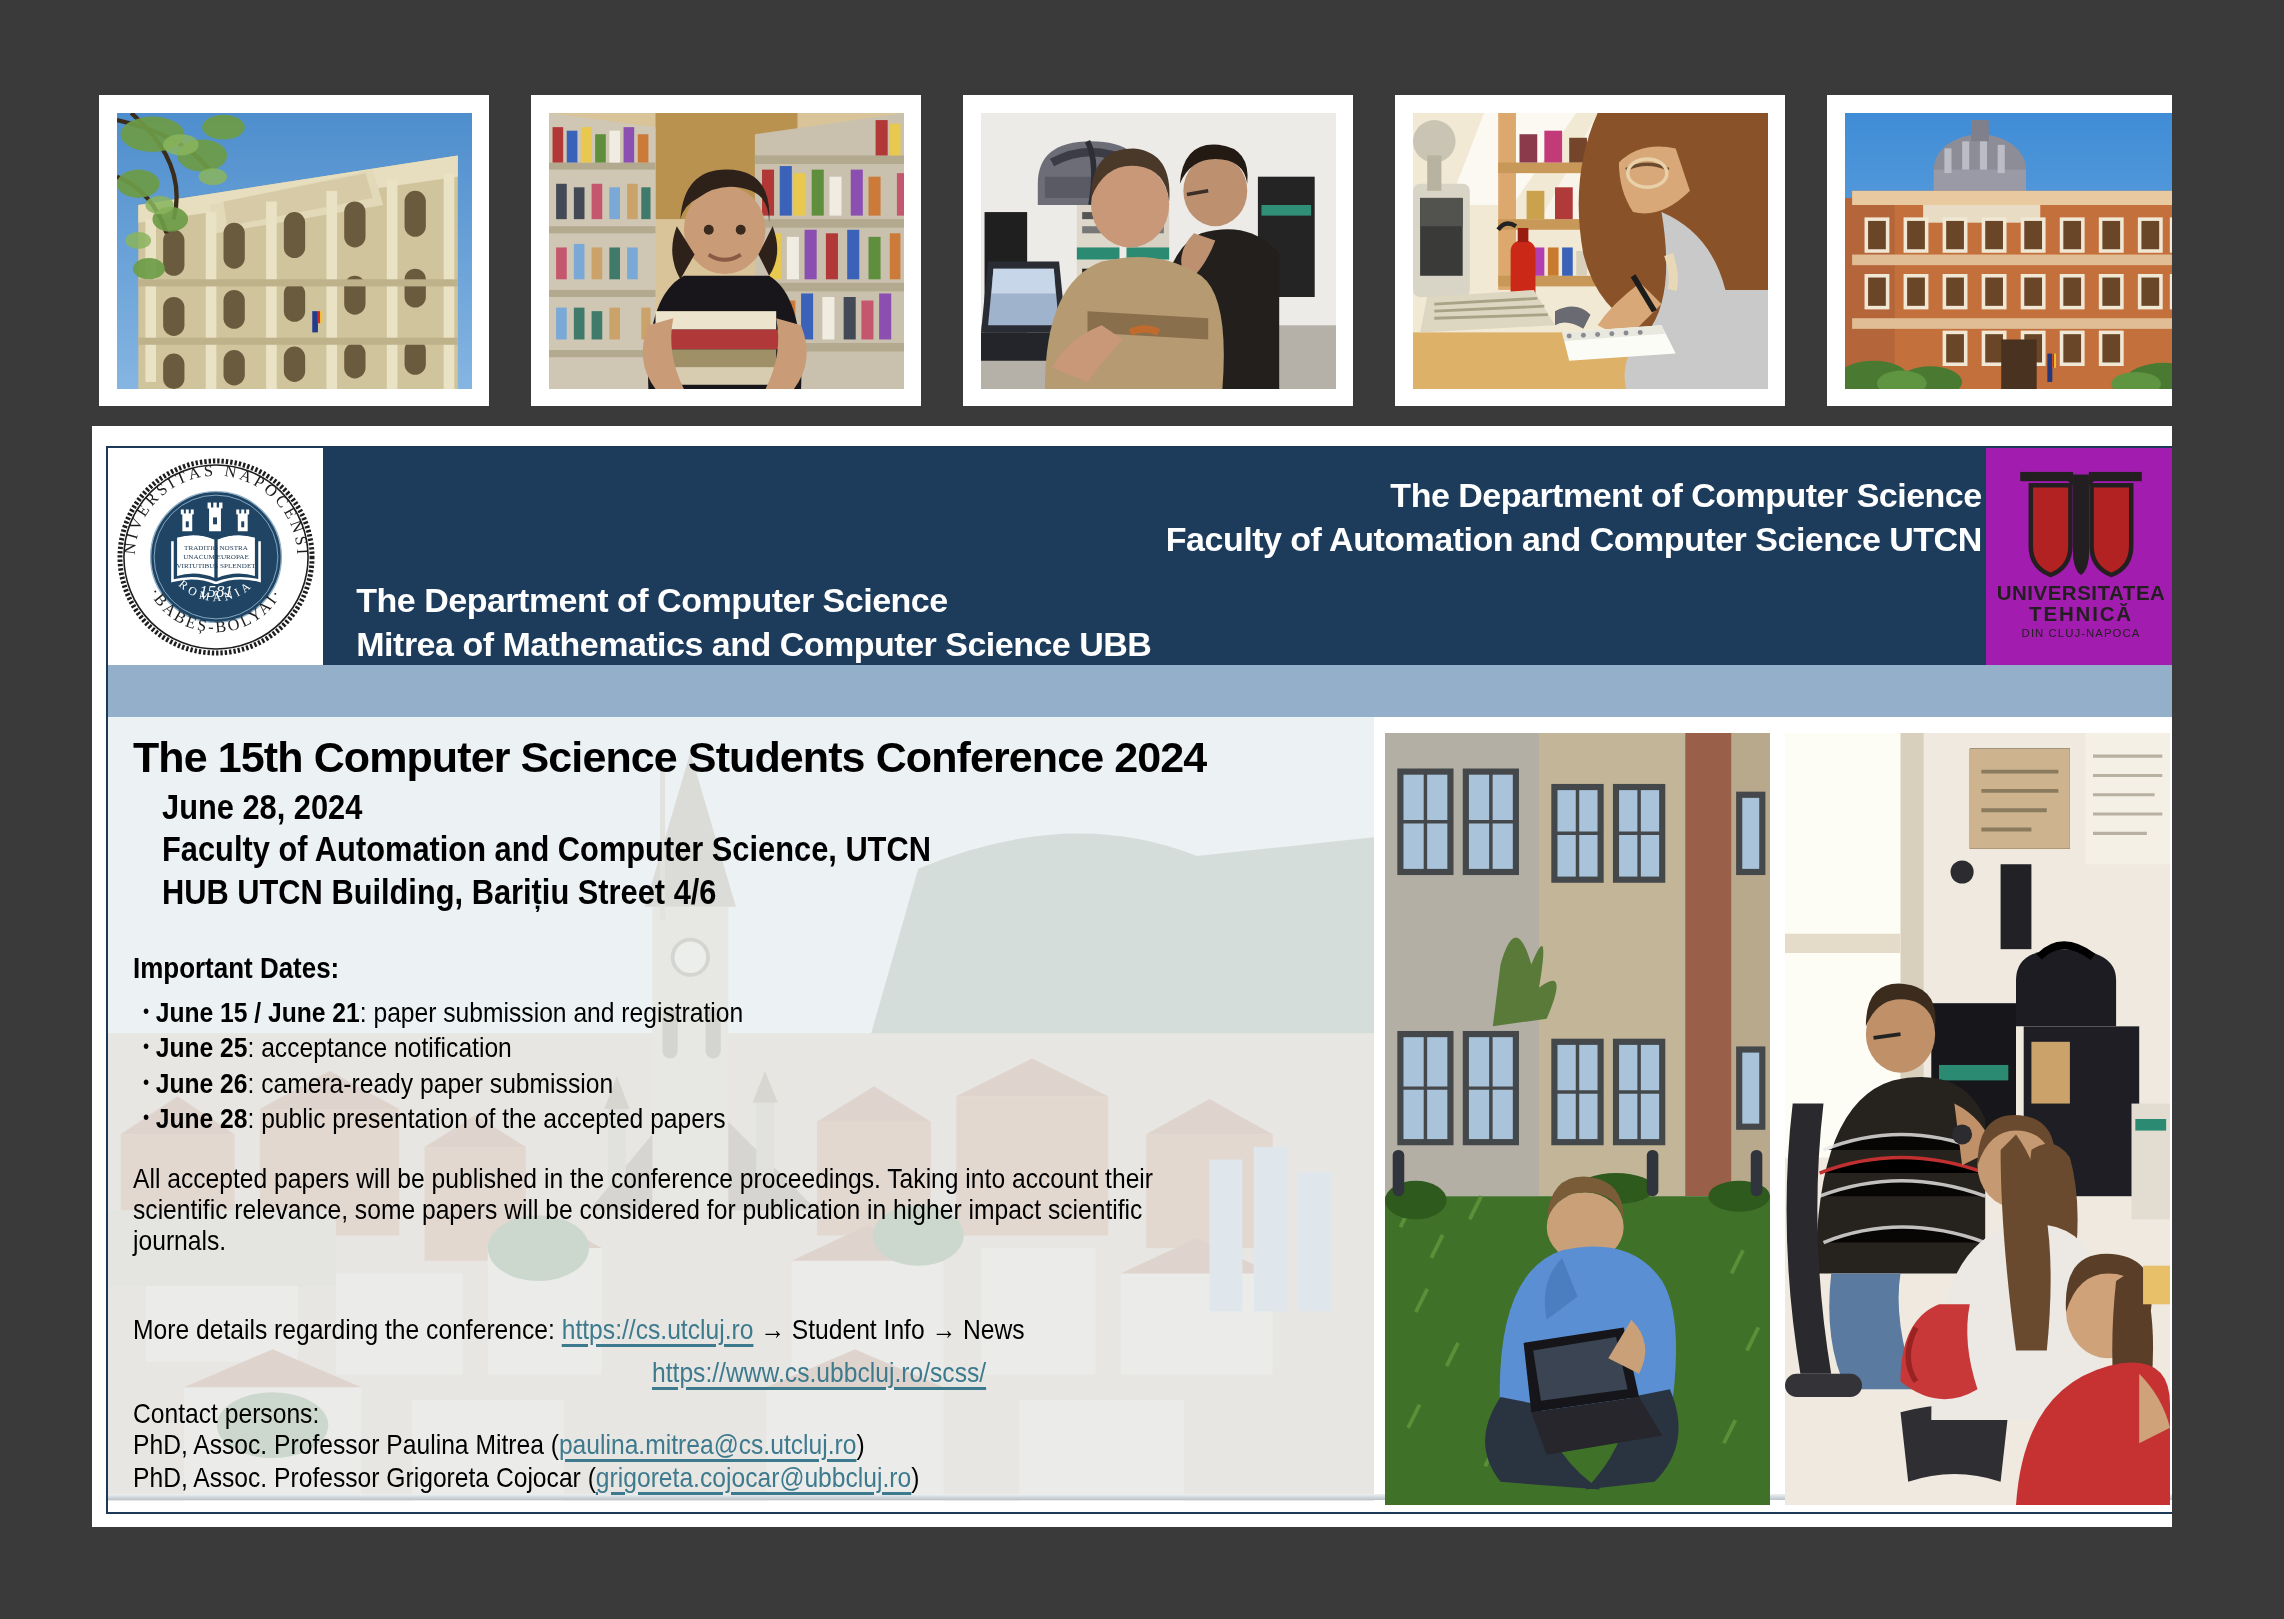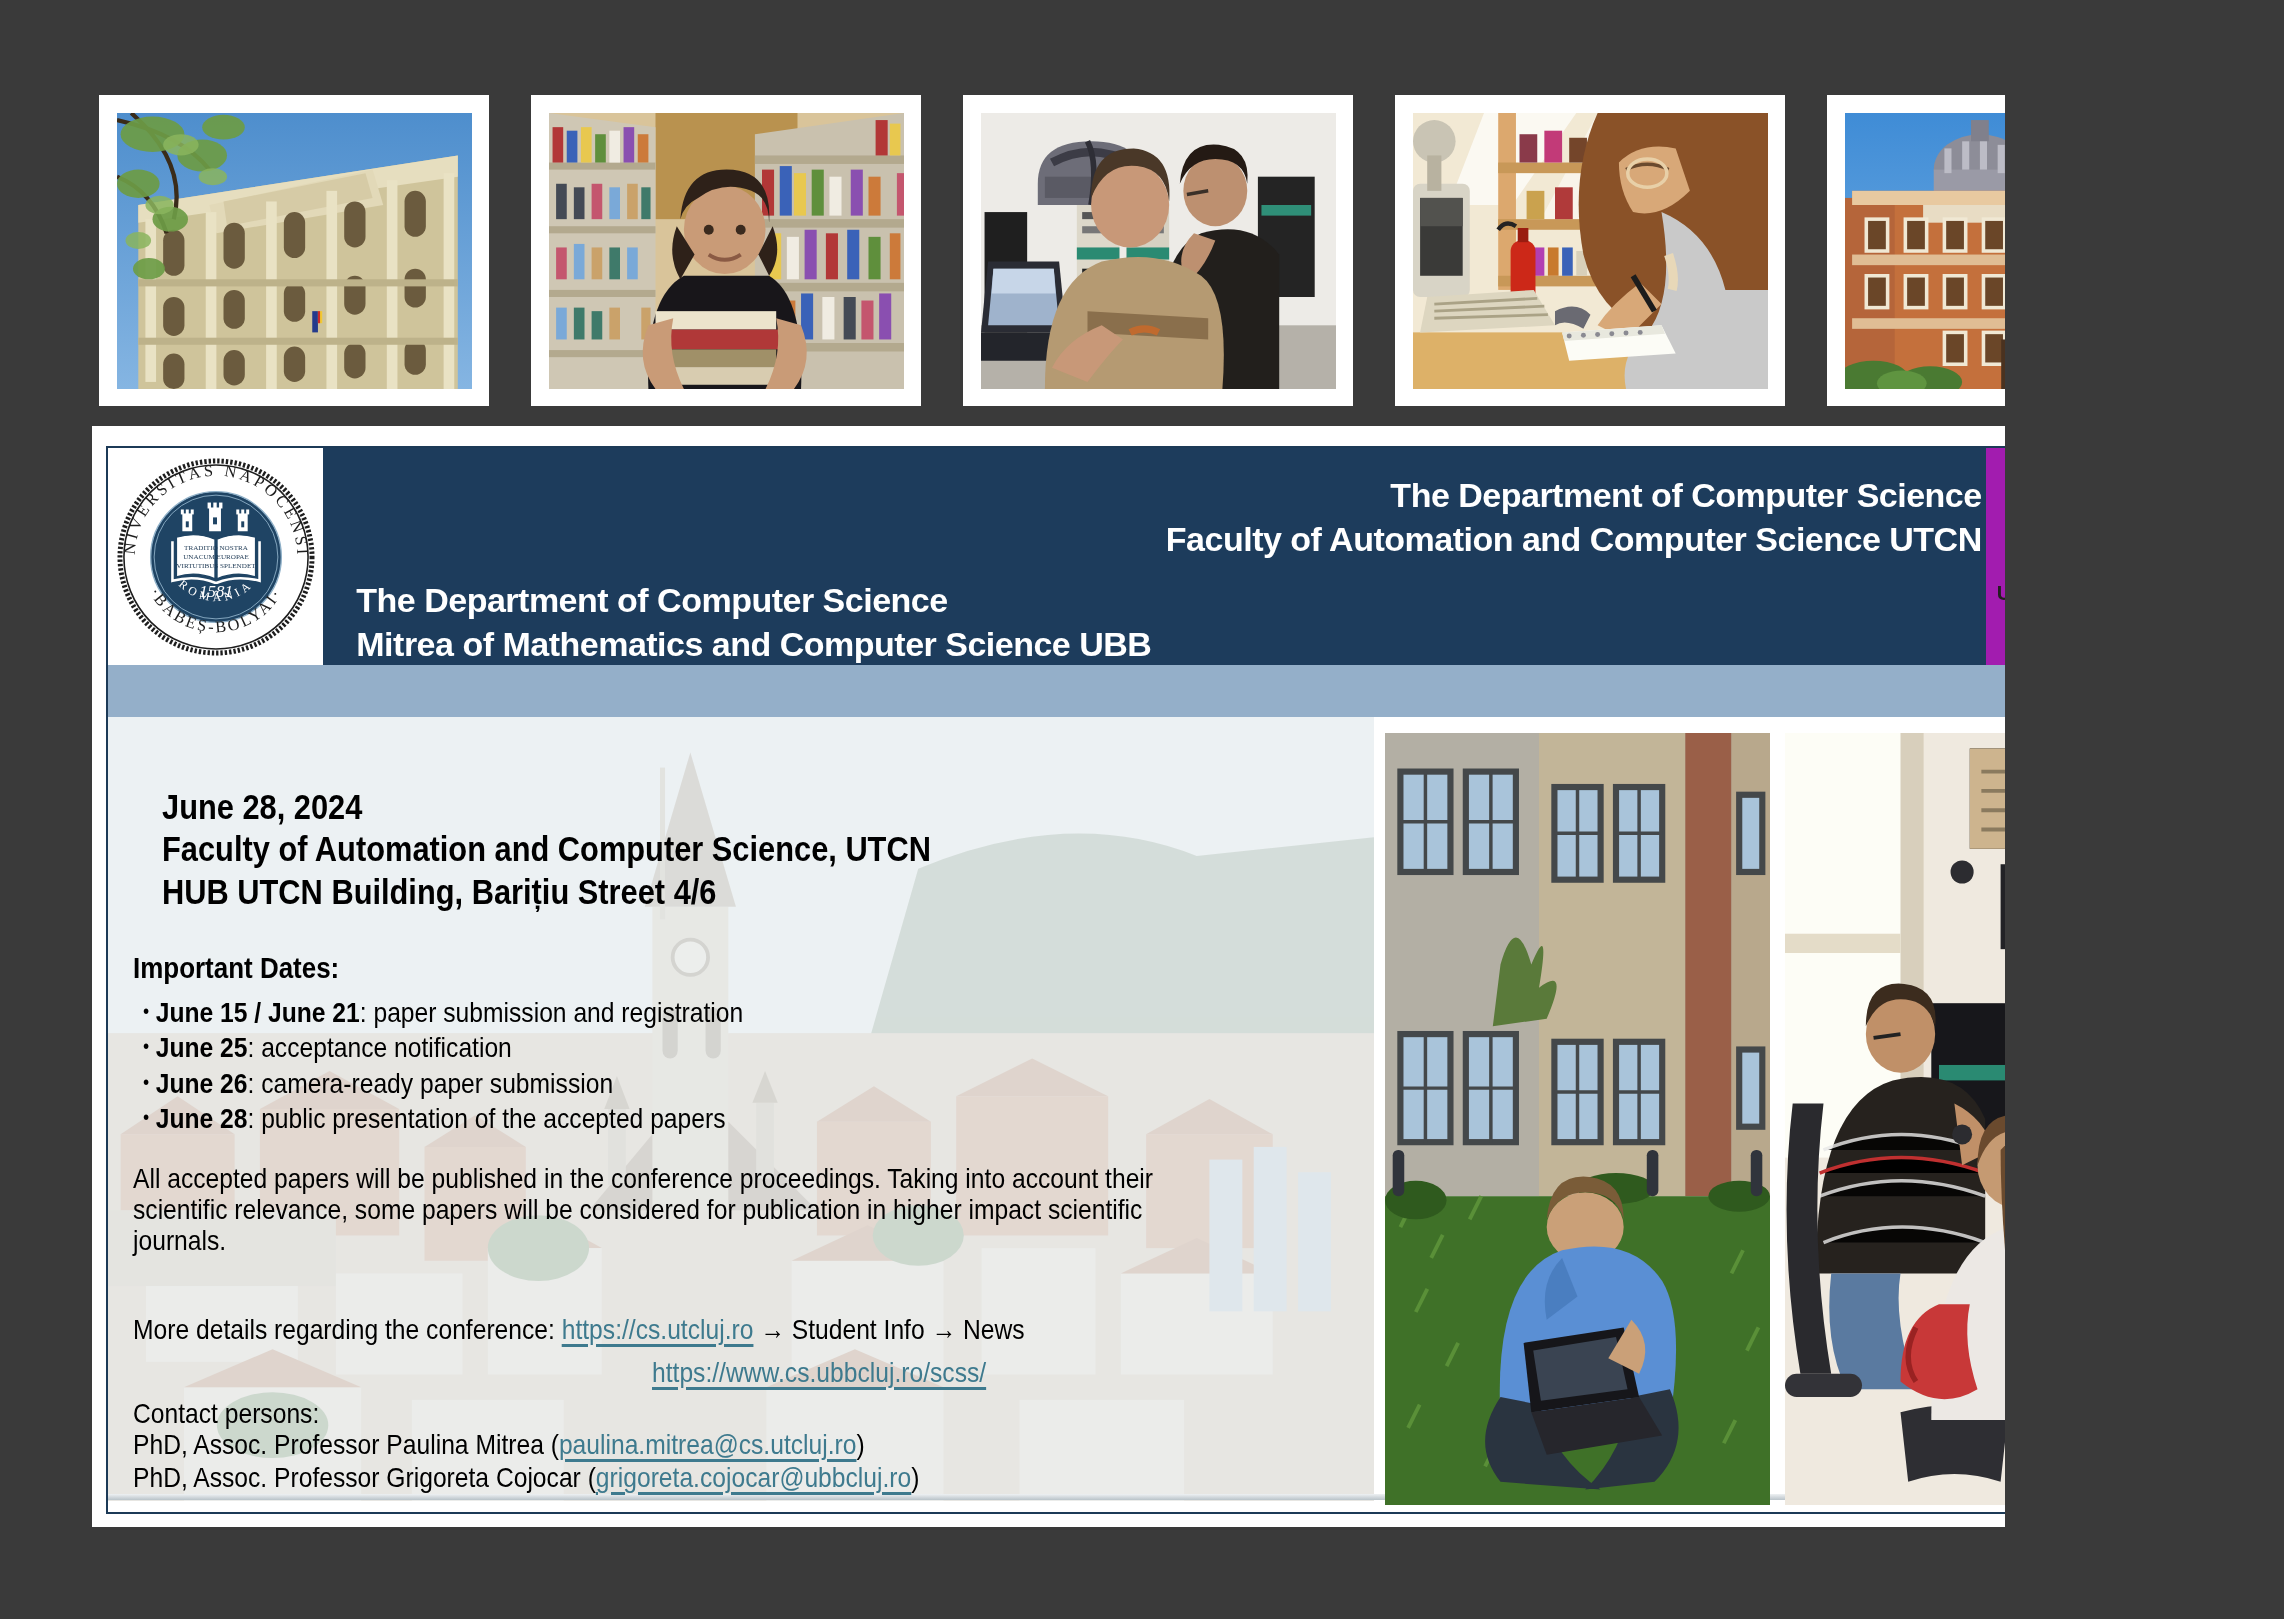--- a/index.html
+++ b/index.html
@@ -1,16 +1,16 @@
 <!DOCTYPE html>
 <html style="font-size:7.4px"><head>
 <meta charset="utf-8">
 <style>
   html,body{margin:0;padding:0;background:#3a3a3a;}
-  #stage{position:relative;width:2005px;height:1620px;background:#3a3a3a;overflow:hidden;
+  #stage{position:relative;width:2172px;height:1620px;background:#3a3a3a;overflow:hidden;
          font-family:"Liberation Sans",sans-serif;}
   .abs{position:absolute;}
   
   .photo-frame{background:#ffffff;padding:17.5px;box-sizing:border-box;}
   .photo-frame svg{width:100%;height:100%;display:block;}
   
   #panel{left:92px;top:426px;width:2101px;height:1101px;background:#ffffff;}
   #contentbox{left:14.3px;top:20px;width:2073px;height:1068px;border:2.3px solid #1c3a57;box-sizing:border-box;background:#ffffff;}
   
   #headerbar{left:0;top:0;width:2068px;height:217px;background:#1d3c5c;}
@@ -725,20 +725,21 @@
               <path d="M92,166 Q98,172 100,180 L92,184 Z" fill="#cfa27a"></path>
               <rect x="93" y="138" width="7" height="10" fill="#e8c06a"></rect>
             </g>
           </svg>
         </div>
 
       </div>
     </div>
   </div>
 
+  <div id="conf-title" class="abs txt">The 15th Computer Science Students Conference 2024</div>
   <div class="abs txt subline narrow" style="top:787px;">June 28, 2024</div>
   <div class="abs txt subline narrow" style="top:829px;">Faculty of Automation and Computer Science, UTCN</div>
   <div class="abs txt subline narrow" style="top:872px;">HUB UTCN Building, Barițiu Street 4/6</div>
 
   <div id="imp-heading" class="abs txt narrow">Important Dates:</div>
 
   <div class="abs txt bullet-row narrow" style="top:997px;">
     <span class="bullet-dot">•</span><span class="b">June 15 / June 21</span><span>: paper submission and registration</span>
   </div>
   <div class="abs txt bullet-row narrow" style="top:1032px;">

